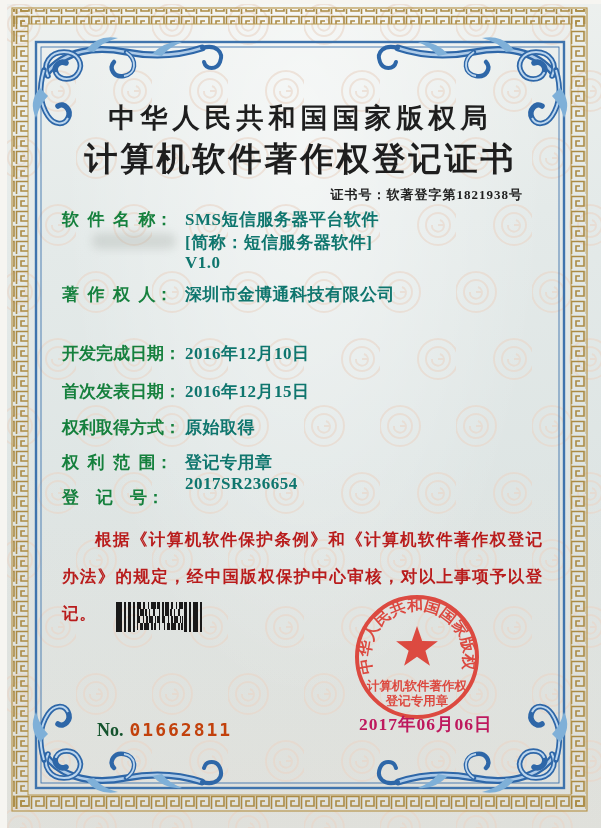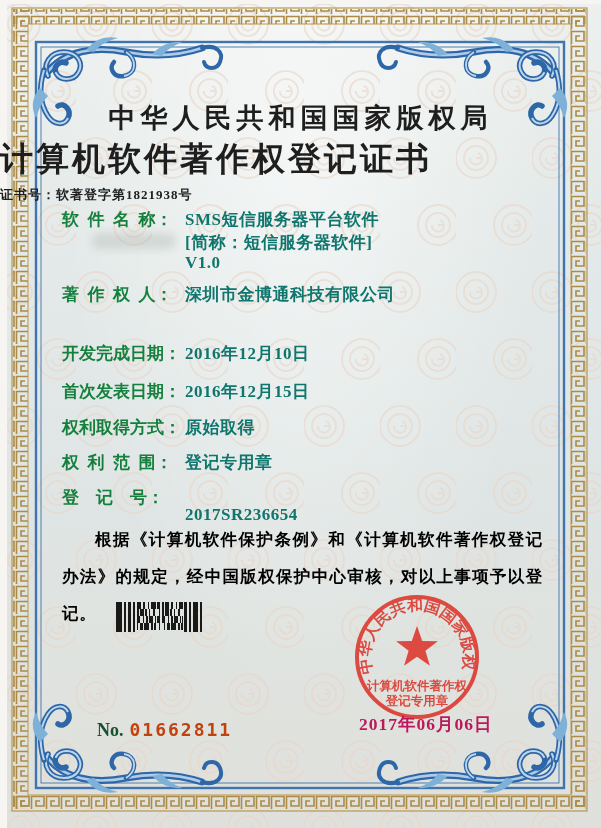--- a/index.html
+++ b/index.html
@@ -11,26 +11,26 @@
   .paper{
     position:absolute;left:7px;top:4px;right:0;bottom:0;
     background:
       radial-gradient(ellipse at 50% 16%, rgba(255,255,255,0.55), rgba(255,255,255,0) 58%),
       linear-gradient(to top, rgba(240,218,202,0.22), rgba(240,218,202,0) 45%),
       linear-gradient(176deg,#eef1ef 0%,#e4eae9 28%,#dee5e4 60%,#dbe2e0 100%);
   }
   .layer{position:absolute;left:0;top:0;}
   .txt{position:absolute;color:#1e1e1e;}
   .authority{left:0;top:100px;width:601px;text-align:center;font-size:27px;font-weight:700;letter-spacing:5px;}
-  .cert-title{left:0;top:137px;width:601px;text-align:left;font-size:33px;font-weight:800;letter-spacing:3px;}
-  .certno{left:0;top:186px;width:523px;text-align:left;font-size:13px;font-weight:600;letter-spacing:1px;}
+  .cert-title{left:0;top:137px;width:601px;text-align:center;font-size:33px;font-weight:800;letter-spacing:3px;}
+  .certno{left:0;top:186px;width:523px;text-align:right;font-size:13px;font-weight:600;letter-spacing:1px;}
   .row-label{position:absolute;left:62px;font-size:17px;font-weight:700;white-space:pre;color:#15803d;}
   .row-value{position:absolute;left:185px;font-size:17px;font-weight:700;letter-spacing:0.5px;color:#0f766e;white-space:nowrap;}
   .statement{left:62px;top:521px;width:481px;font-size:16.5px;font-weight:600;line-height:37px;
-    text-align:justify;text-indent:2em;letter-spacing:0.8px;color:#000000;}
+    text-align:justify;text-indent:2em;letter-spacing:0.8px;color:#b91c1c;}
   .serial{left:97px;top:719px;font-size:18px;}
   .serial .no{font-weight:700;color:#14532d;}
   .serial .num{font-family:"DejaVu Sans Mono","Liberation Mono",monospace;color:#c2410c;letter-spacing:2px;font-weight:600;margin-left:6px;}
   .issue-date{left:359px;top:712px;font-size:17.5px;font-weight:800;letter-spacing:1px;color:#be185d;white-space:nowrap;}
   .seal-svg{position:absolute;left:351px;top:591px;width:133px;height:136px;}
   .barcode-svg{position:absolute;left:116px;top:601px;width:90px;height:33px;}
   .smudge{position:absolute;left:92px;top:233px;width:84px;height:16px;background:rgba(150,158,152,0.28);filter:blur(4px);border-radius:8px;}
 </style>
 </head>
 <body>
@@ -121,21 +121,21 @@
 <div>
   <span class="row-label" style="top:416px">权利取得方式：</span>
   <span class="row-value" style="top:416px">原始取得</span>
 </div>
 <div>
   <span class="row-label" style="top:451px">权  利  范  围：</span>
   <span class="row-value" style="top:451px">登记专用章</span>
 </div>
 <div>
   <span class="row-label" style="top:486px">登    记    号：</span>
-  <span class="row-value" style="top:505px">2017SR236654</span>
+  <span class="row-value" style="top:474px">2017SR236654</span>
 </div>
 
 <div class="txt statement">根据《计算机软件保护条例》和《计算机软件著作权登记办法》的规定，经中国版权保护中心审核，对以上事项予以登记。</div>
 
 <svg class="barcode-svg" viewBox="0 0 90 33" aria-hidden="true">
   <g fill="#191919">
     <rect x="0" y="1" width="6" height="30"></rect>
       <rect x="8" y="1" width="2" height="30"></rect>
     <rect x="12" y="1" width="3" height="30"></rect>
       <rect x="17" y="1" width="2" height="30"></rect>

